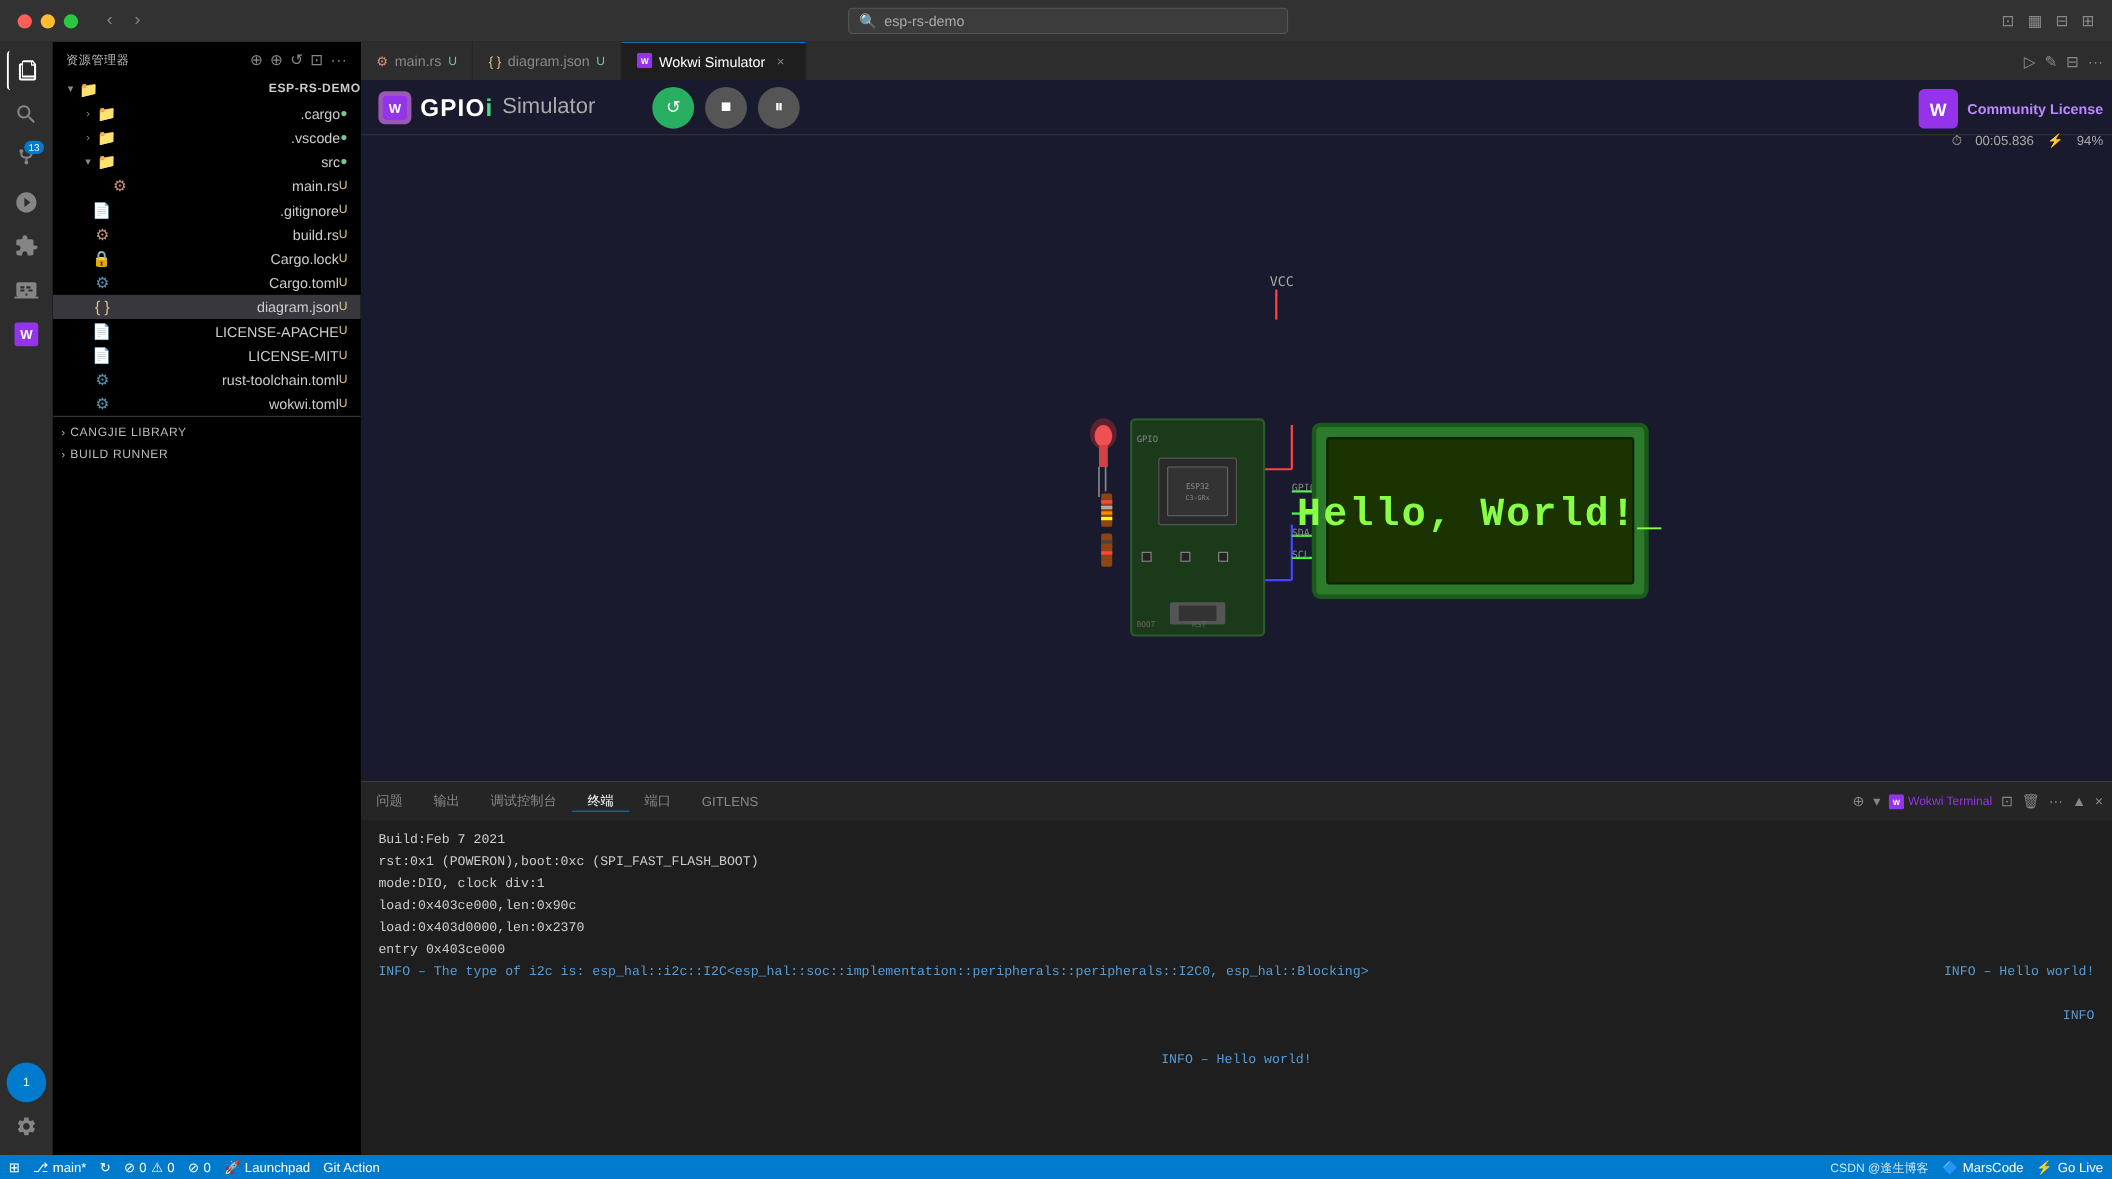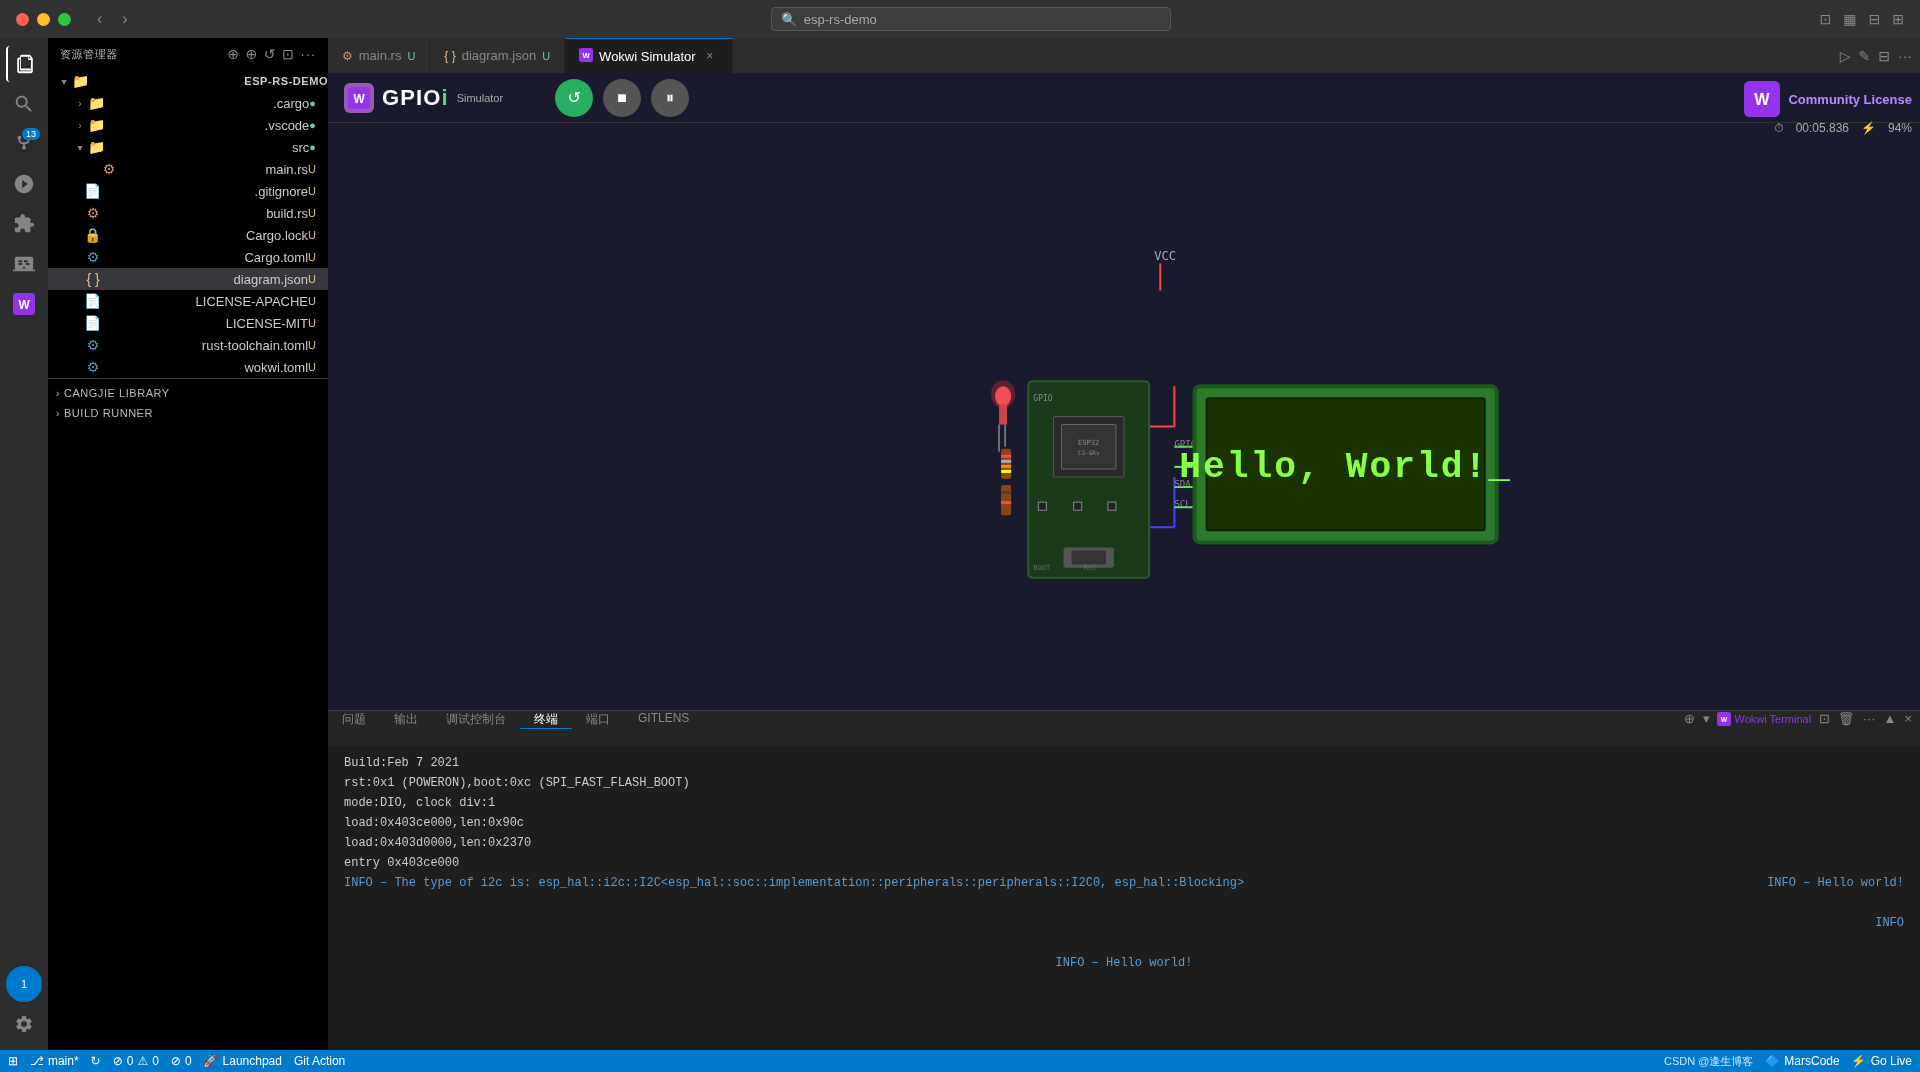--- a/index.html
+++ b/index.html
@@ -311,21 +311,21 @@
       background: #9b59b6;
       border-radius: 6px;
       display: flex;
       align-items: center;
       justify-content: center;
       color: white;
       font-size: 16px;
       font-weight: bold;
     }
     .wokwi-subtitle {
-      font-size: 11px;
+      font-size: 20px;
       color: #aaa;
     }
     .wokwi-btn {
       width: 38px;
       height: 38px;
       border-radius: 50%;
       border: none;
       cursor: pointer;
       display: flex;
       align-items: center;
@@ -368,21 +368,21 @@
       background: #1e1e1e;
       border-top: 1px solid #3d3d3d;
       display: flex;
       flex-direction: column;
       flex-shrink: 0;
     }
     .terminal-tabs {
       height: 35px;
       background: #252526;
       display: flex;
-      align-items: flex-start;
+      align-items: center;
       flex-shrink: 0;
     }
     .terminal-tab {
       display: flex;
       align-items: center;
       padding: 0 14px;
       font-size: 12px;
       cursor: pointer;
       color: #888;
       gap: 4px;

